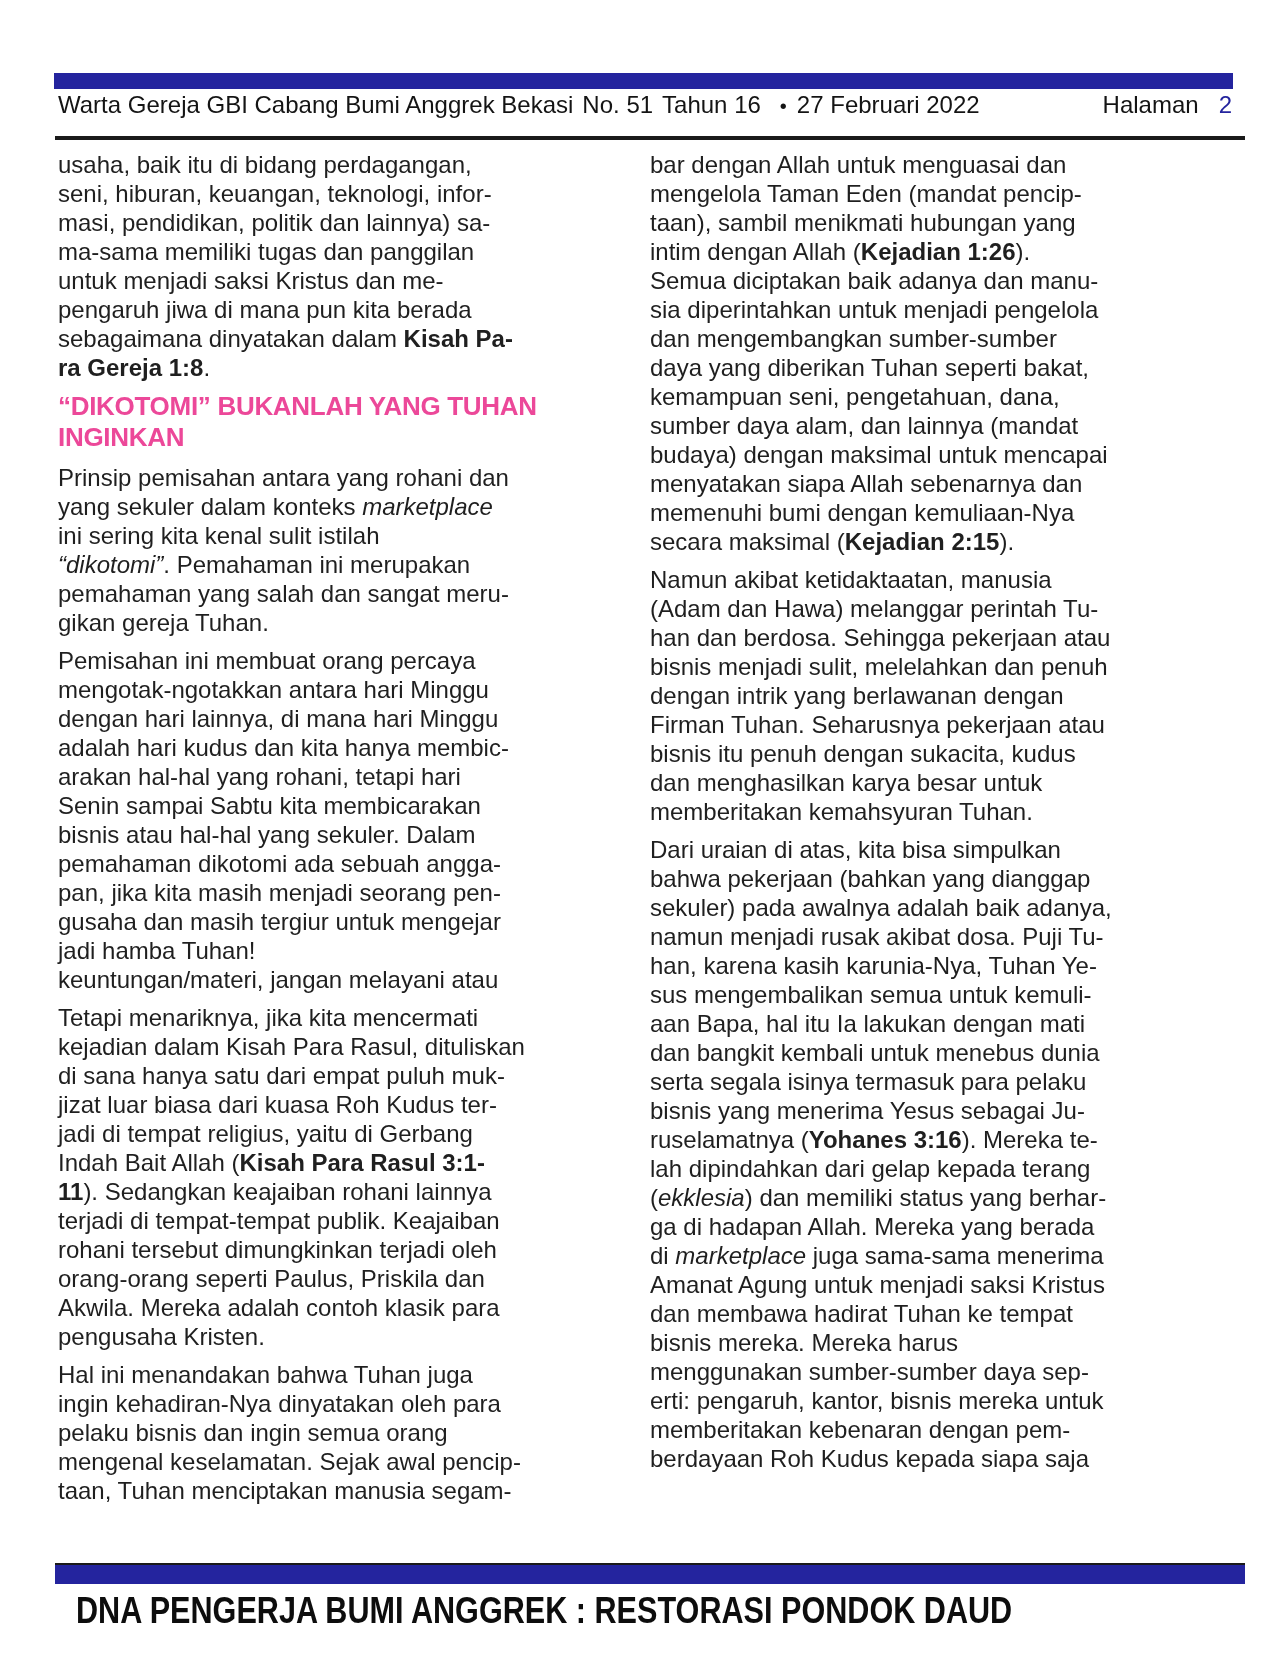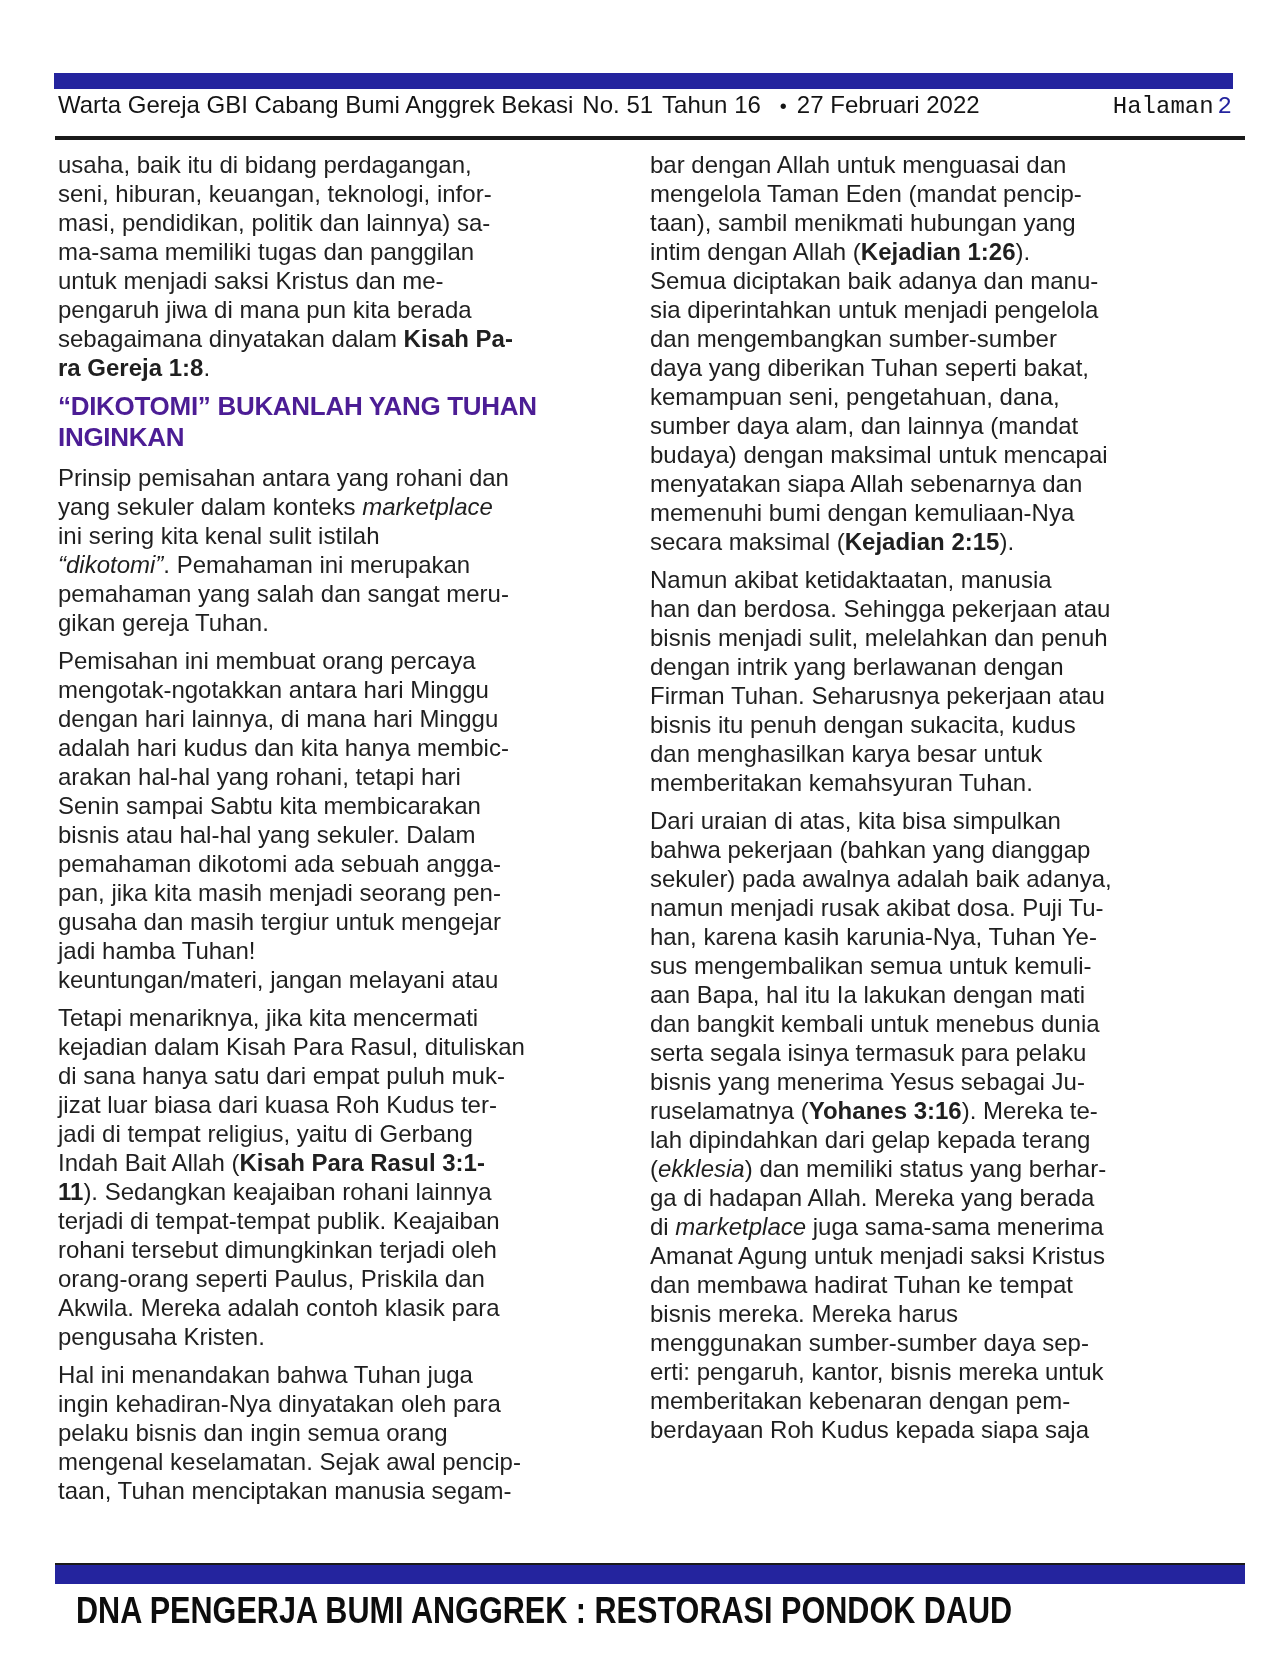--- a/index.html
+++ b/index.html
@@ -19,39 +19,39 @@
   .masthead {
     position:absolute; left:58px; top:90px; width:1174px;
     display:flex; align-items:baseline;
     font-size:24px; line-height:30px; color:#141414;
     white-space:nowrap;
     text-align:right;
   }
   .masthead-left span { margin-right:9px; }
   .masthead-left .bullet { margin:0 10px; font-size:20px; }
   .masthead-right { margin-left:auto; }
-  .masthead-right span { margin-left:4px;font-family:Liberation Mono, monospace; }
+  .masthead-right span { margin-left:20px; }
   .page-num { color:#24249E; }
   .rule {
     position:absolute; left:55px; top:136px;
     width:1190px; height:4px; background:#1a1a1a;
   }
   .columns {
     position:absolute; left:58px; top:150px; width:1174px;
     display:flex;
   }
   .col-left  { width:548px; }
   .col-right { width:582px; margin-left:44px; }
   .para {
     font-size:24px; line-height:29px;
     margin:0 0 9px 0;
   }
   .heading {
     font-size:26px; line-height:31px; font-weight:bold;
-    color:#4c1d95; letter-spacing:-0.3px;
+    color:#ec4899; letter-spacing:-0.3px;
     margin:3px 0 10px 0;
   }
   .line { white-space:nowrap; }
   .it { font-style:italic; }
   .bd { font-weight:bold; }
   .bottombar {
     position:absolute; left:55px; top:1563px;
     width:1190px; height:19px;
     background:#24249E;
     border-top:2px solid #1a1a1a;
@@ -151,20 +151,21 @@
         <div class="line"><span>daya yang diberikan Tuhan seperti bakat,</span></div>
         <div class="line"><span>kemampuan seni, pengetahuan, dana,</span></div>
         <div class="line"><span>sumber daya alam, dan lainnya (mandat</span></div>
         <div class="line"><span>budaya) dengan maksimal untuk mencapai</span></div>
         <div class="line"><span>menyatakan siapa Allah sebenarnya dan</span></div>
         <div class="line"><span>memenuhi bumi dengan kemuliaan-Nya</span></div>
         <div class="line"><span>secara maksimal (</span><span class="bd">Kejadian 2:15</span><span>).</span></div>
       </div>
       <div class="para">
         <div class="line"><span>Namun akibat ketidaktaatan, manusia</span></div>
+        <div class="line"><span>(Adam dan Hawa) melanggar perintah Tu-</span></div>
         <div class="line"><span>han dan berdosa. Sehingga pekerjaan atau</span></div>
         <div class="line"><span>bisnis menjadi sulit, melelahkan dan penuh</span></div>
         <div class="line"><span>dengan intrik yang berlawanan dengan</span></div>
         <div class="line"><span>Firman Tuhan. Seharusnya pekerjaan atau</span></div>
         <div class="line"><span>bisnis itu penuh dengan sukacita, kudus</span></div>
         <div class="line"><span>dan menghasilkan karya besar untuk</span></div>
         <div class="line"><span>memberitakan kemahsyuran Tuhan.</span></div>
       </div>
       <div class="para">
         <div class="line"><span>Dari uraian di atas, kita bisa simpulkan</span></div>

